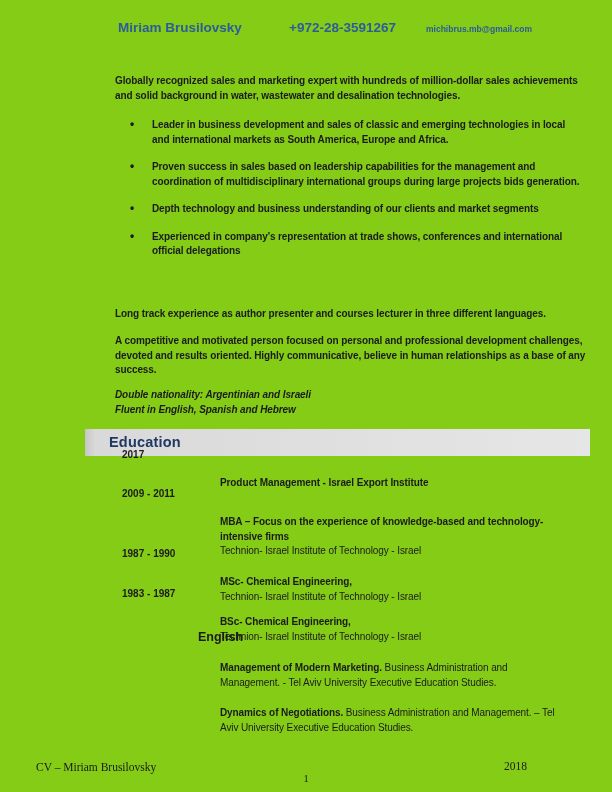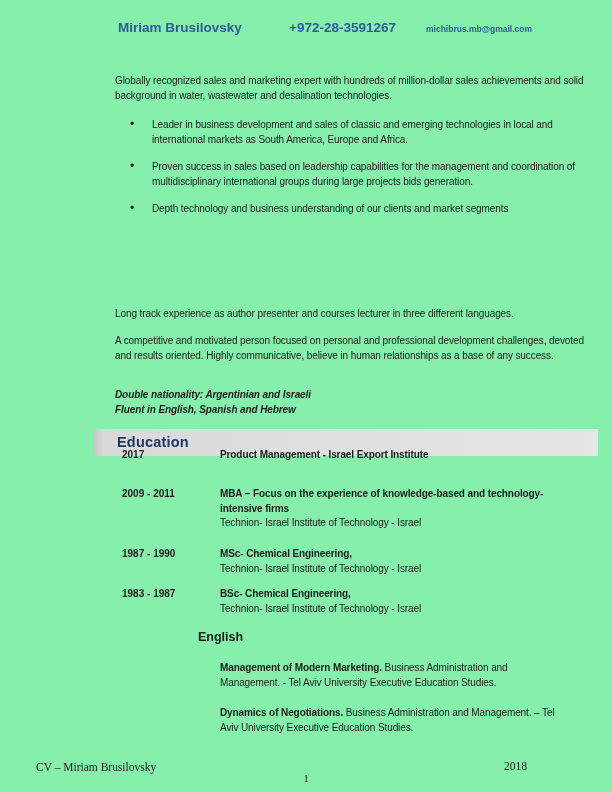--- a/index.html
+++ b/index.html
@@ -1,44 +1,44 @@
 <!DOCTYPE html>
 <html><head>
 <meta charset="utf-8">
 <style>
   html,body{margin:0;padding:0;background:#ffffff;}
   .page{
-    position:relative;width:612px;height:792px;background:#86efac;
+    position:relative;width:612px;height:792px;background:#84cc16;
     font-family:"Liberation Sans",sans-serif;color:#1b1b1b;overflow:hidden;
   }
   
   .hdr-name{position:absolute;left:118px;top:20px;font-size:13.5px;font-weight:700;color:#2e5b9b;}
   .hdr-phone{position:absolute;left:289px;top:20px;font-size:13.5px;font-weight:700;color:#2e5b9b;}
   .hdr-email{position:absolute;left:426px;top:24px;font-size:8.5px;font-weight:700;color:#2e5b9b;}
   
-  .body-text{font-size:10px;line-height:14.5px;letter-spacing:-0.1px;}
+  .body-text{font-size:10px;line-height:14.5px;letter-spacing:-0.1px;font-weight:bold;}
   .intro{position:absolute;left:115px;top:74px;width:474px;}
   .bullets{position:absolute;left:130px;top:118px;width:452px;}
   .bullet{position:relative;padding-left:22px;margin-bottom:13px;}
   .bullet::before{content:"\2022";position:absolute;left:0;top:-1px;font-size:12px;}
   .closing1{position:absolute;left:115px;top:307px;width:474px;}
   .closing2{position:absolute;left:115px;top:334px;width:474px;}
   .langs{position:absolute;left:115px;top:388px;width:474px;font-style:italic;font-weight:700;}
   
   .edu-bar{
-    position:absolute;left:93px;top:429px;width:505px;height:27px;
+    position:absolute;left:85px;top:429px;width:505px;height:27px;
     background:linear-gradient(90deg,#c6c6c6 0px,#d9d9d9 10px,#dfdfdf 45%,#e6e6e6 100%);
   }
   .edu-bar .edu-title{
     display:block;padding-left:24px;line-height:26px;
     font-size:14.5px;font-weight:700;color:#1f3864;letter-spacing:0.2px;
   }
   .edu-row{position:absolute;left:122px;width:470px;display:flex;}
   .edu-row .years{width:98px;flex:none;font-weight:700;font-size:10px;line-height:14.5px;}
-  .edu-row .desc{position:absolute;left:98px;width:362px;font-size:10px;line-height:14.5px;letter-spacing:-0.1px;}
+  .edu-row .desc{position:absolute;left:98px;width:362px;font-size:10px;line-height:14.5px;letter-spacing:-0.1px;margin-top:28px;}
   .edu-row .desc .deg{font-weight:700;}
   .row-0{top:448px;} .row-1{top:487px;} .row-2{top:547px;} .row-3{top:587px;}
   .courses-title{position:absolute;left:198px;top:630px;font-size:12.5px;font-weight:700;color:#1b1b1b;}
   .course{position:absolute;left:220px;width:350px;font-size:10px;line-height:14.5px;letter-spacing:-0.1px;}
   .course .cname{font-weight:700;}
   .course-0{top:661px;} .course-1{top:706px;}
   
   .foot{font-family:"Liberation Serif",serif;font-size:11.5px;color:#1b1b1b;}
   .foot-left{position:absolute;left:36px;top:761px;}
   .foot-right{position:absolute;left:504px;top:760px;}
@@ -52,20 +52,21 @@
   <div class="hdr-name">Miriam Brusilovsky</div>
   <div class="hdr-phone">+972-28-3591267</div>
   <div class="hdr-email">michibrus.mb@gmail.com</div>
 
   <div class="intro body-text">Globally recognized sales and marketing expert with hundreds of million-dollar sales achievements and solid background in water, wastewater and desalination technologies.</div>
 
   <div class="bullets">
     <div class="bullet body-text">Leader in business development and sales of classic and emerging technologies in local and international markets as South America, Europe and Africa.</div>
     <div class="bullet body-text">Proven success in sales based on leadership capabilities for the management and coordination of multidisciplinary international groups during large projects bids generation.</div>
     <div class="bullet body-text">Depth technology and business understanding of our clients and market segments</div>
+    <div class="bullet body-text">Experienced in company’s representation at trade shows, conferences and international official delegations</div>
   </div>
 
   <div class="closing1 body-text">Long track experience as author presenter and courses lecturer in three different languages.</div>
   <div class="closing2 body-text">A competitive and motivated person focused on personal and professional development challenges, devoted and results oriented. Highly communicative, believe in human relationships as a base of any success.</div>
 
   <div class="langs body-text">
     <div>Double nationality:  Argentinian and Israeli</div>
     <div>Fluent in English, Spanish and Hebrew</div>
   </div>
 

